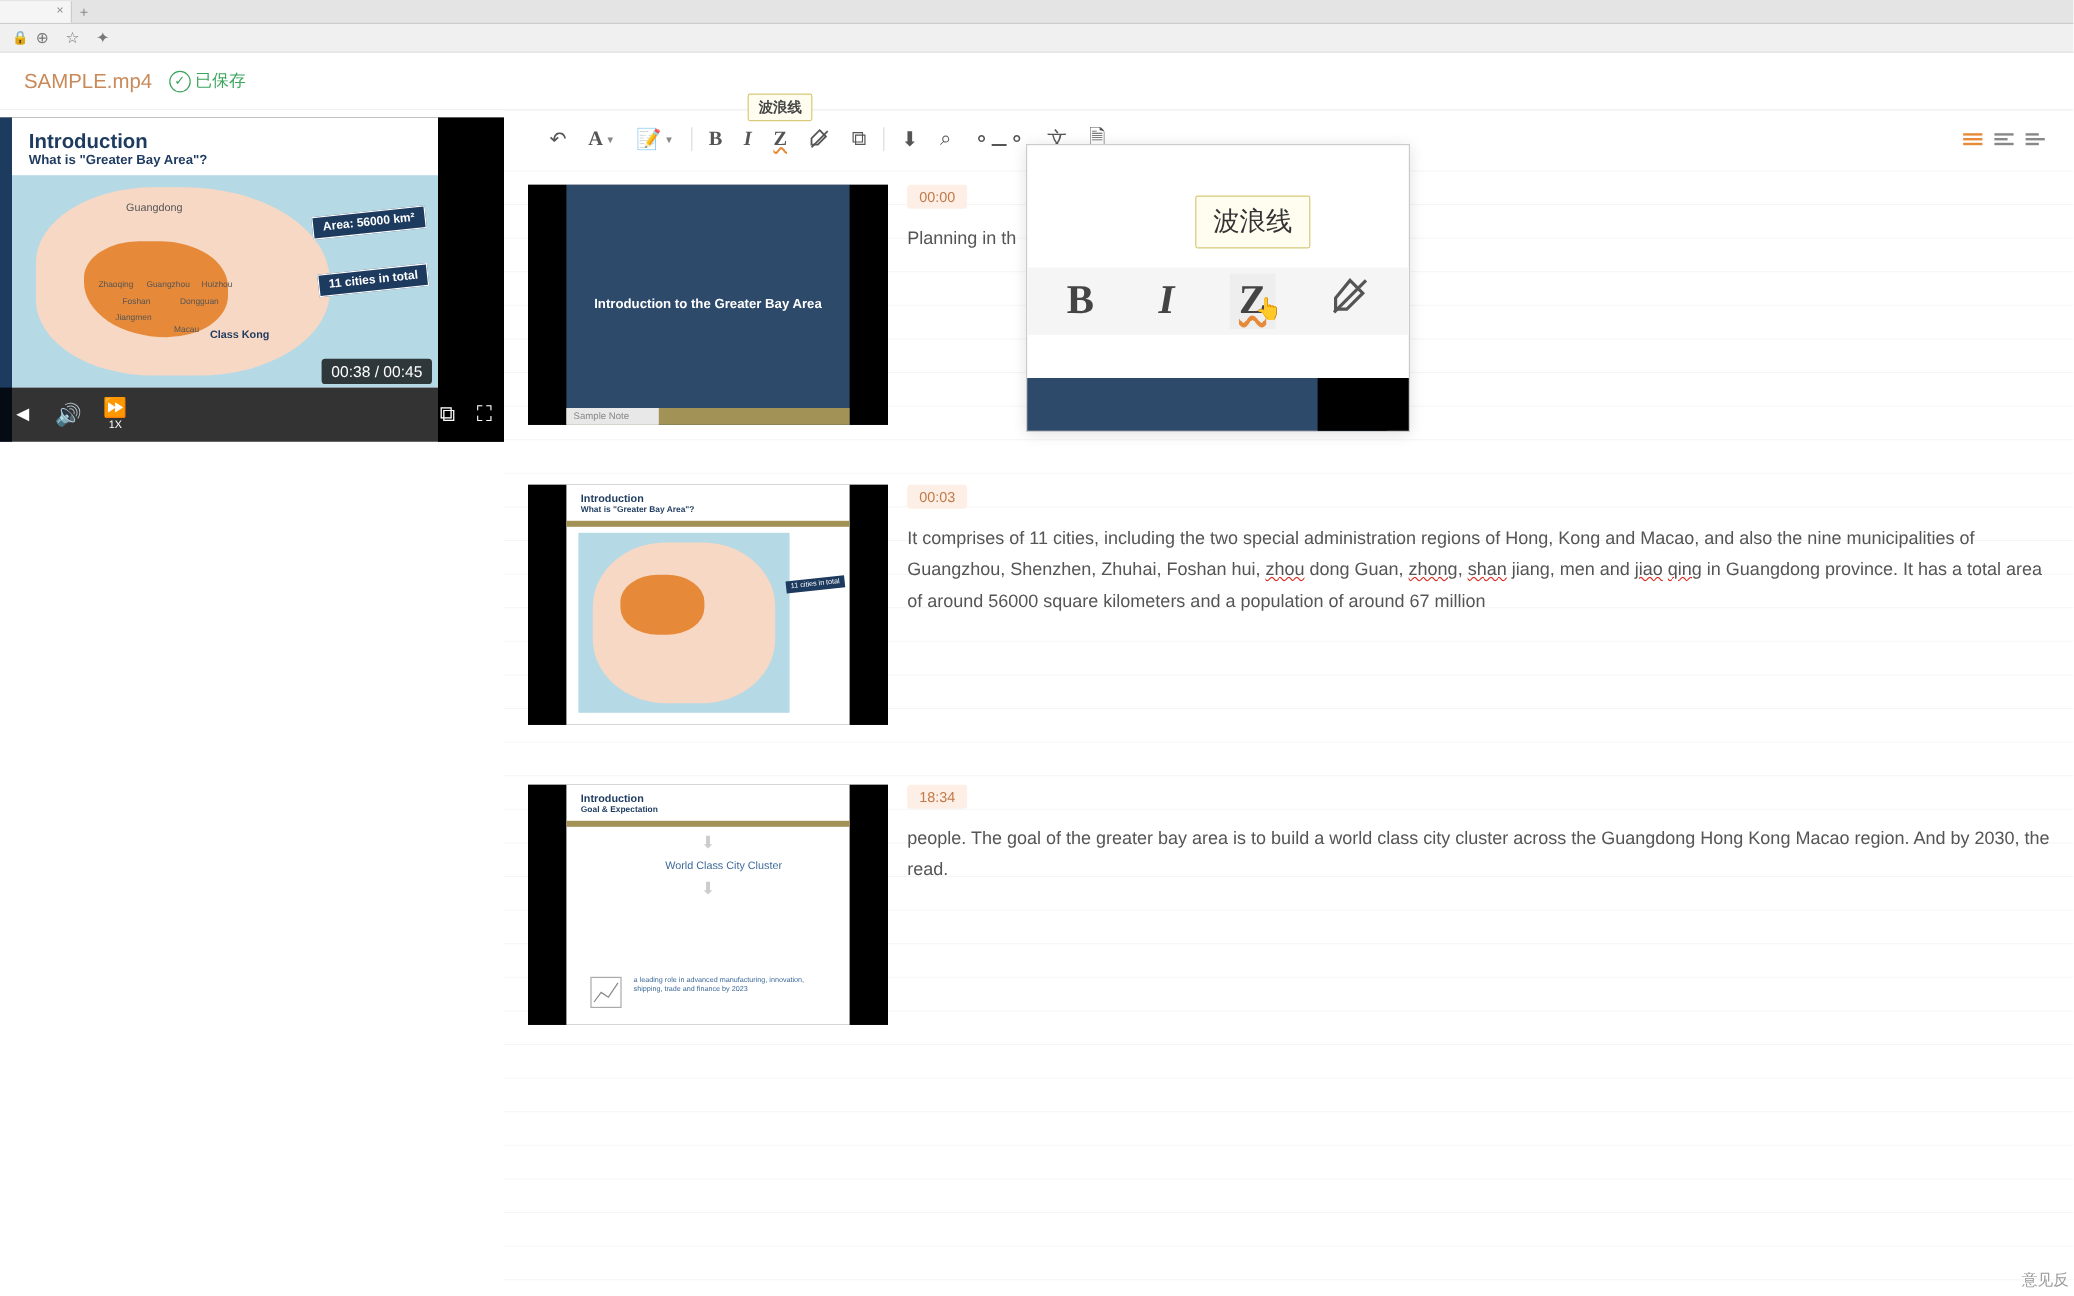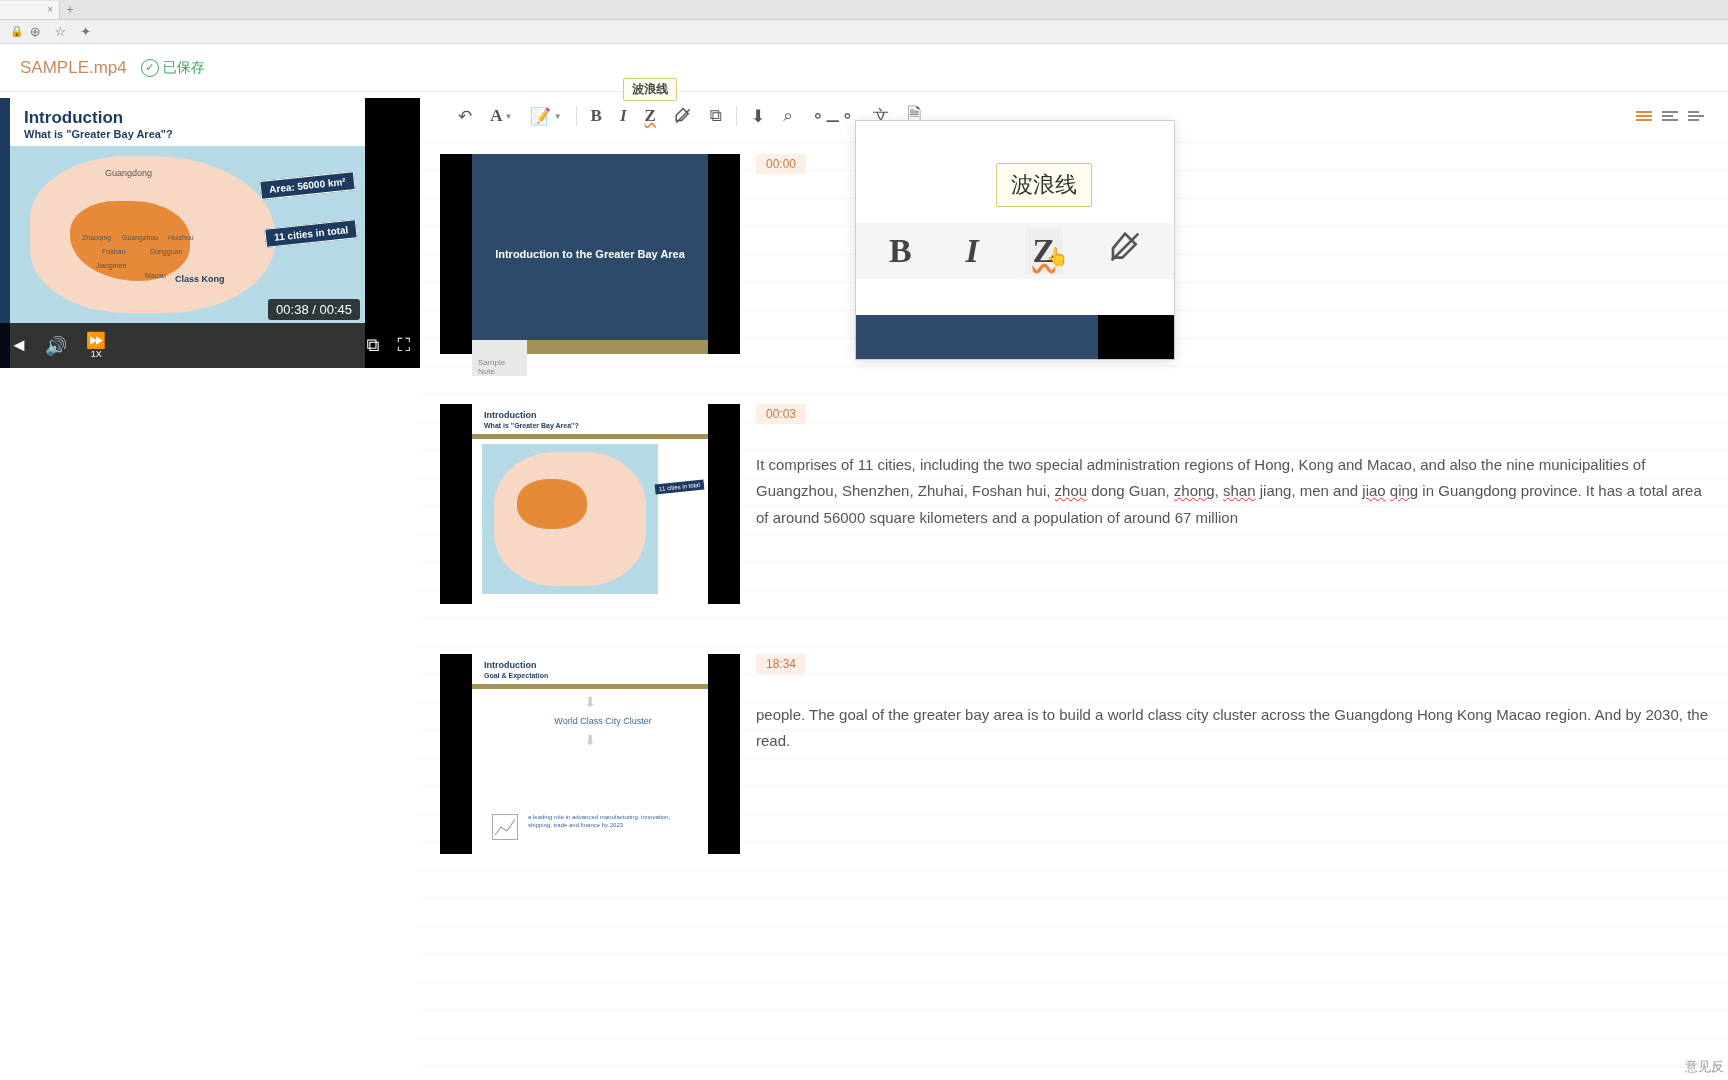--- a/index.html
+++ b/index.html
@@ -65,29 +65,29 @@
 .tooltip-small { position: absolute; top: -28px; left: 50%; transform: translateX(-50%); background: #fffdf0; border: 1px solid #d9c97a; padding: 2px 8px; font-size: 12px; color: #444; white-space: nowrap; border-radius: 2px; }
 
 
 .transcript { flex: 1; overflow-y: auto; padding: 0 20px 20px 20px; background-image: linear-gradient(#f5f5f5 1px, transparent 1px); background-size: 100% 28px; background-position: 0 8px; }
 .block { display: flex; gap: 16px; margin-bottom: 30px; padding-top: 20px; }
 .thumb { width: 300px; height: 200px; background: #000; flex-shrink: 0; display: flex; position: relative; }
 .thumb-left { width: 32px; background: #000; }
 .thumb-right { width: 32px; background: #000; }
 .thumb-content { flex: 1; background: #fff; position: relative; }
 .text-col { flex: 1; }
-.timestamp { display: inline-block; background: #fdefe5; color: #bf7a4a; font-size: 12px; padding: 3px 10px; border-radius: 3px; margin-bottom: 28px; }
+.timestamp { display: inline-block; background: #fdefe5; color: #bf7a4a; font-size: 12px; padding: 3px 10px; border-radius: 3px; margin-bottom: 12px; }
 .transcript-text { font-size: 15px; line-height: 1.75; color: #555; }
 .wavy-word { text-decoration: underline wavy #d93025; text-decoration-thickness: 1px; }
 
 
 .t1-content { background: #2e4a6b; display: flex; align-items: center; justify-content: center; position: relative; }
 .t1-title { color: #fff; font-size: 11px; font-weight: 600; }
 .t1-bar { position: absolute; bottom: 0; left: 0; right: 0; height: 14px; background: #a39256; display: flex; }
-.t1-bar-label { background: #e8e8e8; color: #888; font-size: 8px; padding: 18px 6px; width: 55px; }
+.t1-bar-label { background: #e8e8e8; color: #888; font-size: 8px; padding: 2px 6px; width: 77px; }
 
 
 .t2-content { background: #fff; position: relative; }
 .t2-head { position: absolute; top: 6px; left: 12px; color: #1d3a5f; font-size: 9px; font-weight: 700; }
 .t2-sub { position: absolute; top: 18px; left: 12px; color: #1d3a5f; font-size: 7px; font-weight: 600; }
 .t2-hr { position: absolute; top: 30px; left: 0; right: 0; height: 5px; background: #a39256; }
 .t2-map { position: absolute; top: 40px; left: 10px; right: 50px; bottom: 10px; background: #b6d9e6; }
 .t2-map .land { position: absolute; top: 8px; left: 12px; right: 12px; bottom: 8px; background: #f7d8c4; border-radius: 40%; }
 .t2-map .core { position: absolute; top: 35px; left: 35px; width: 70px; height: 50px; background: #e68a3a; border-radius: 45%; }
 .t2-banner { position: absolute; right: 4px; top: 78px; background: #1d3a5f; color: #fff; font-size: 6px; padding: 2px 4px; transform: rotate(-6deg); }
@@ -244,20 +244,21 @@
           <div class="thumb-content t1-content">
             <div class="t1-title">Introduction to the Greater Bay Area</div>
             <div class="t1-bar">
                 <div class="t1-bar-label">Sample Note</div>
               </div>
           </div>
           <div class="thumb-right"></div>
         </div>
         <div class="text-col">
           <div class="timestamp">00:00</div>
+          <div class="transcript-text">Planning in th</div>
         </div>
       </div>
 
       <div class="block">
         <div class="thumb">
           <div class="thumb-left"></div>
           <div class="thumb-content t2-content">
             <div class="t2-head">Introduction</div>
             <div class="t2-sub">What is "Greater Bay Area"?</div>
             <div class="t2-hr"></div>

